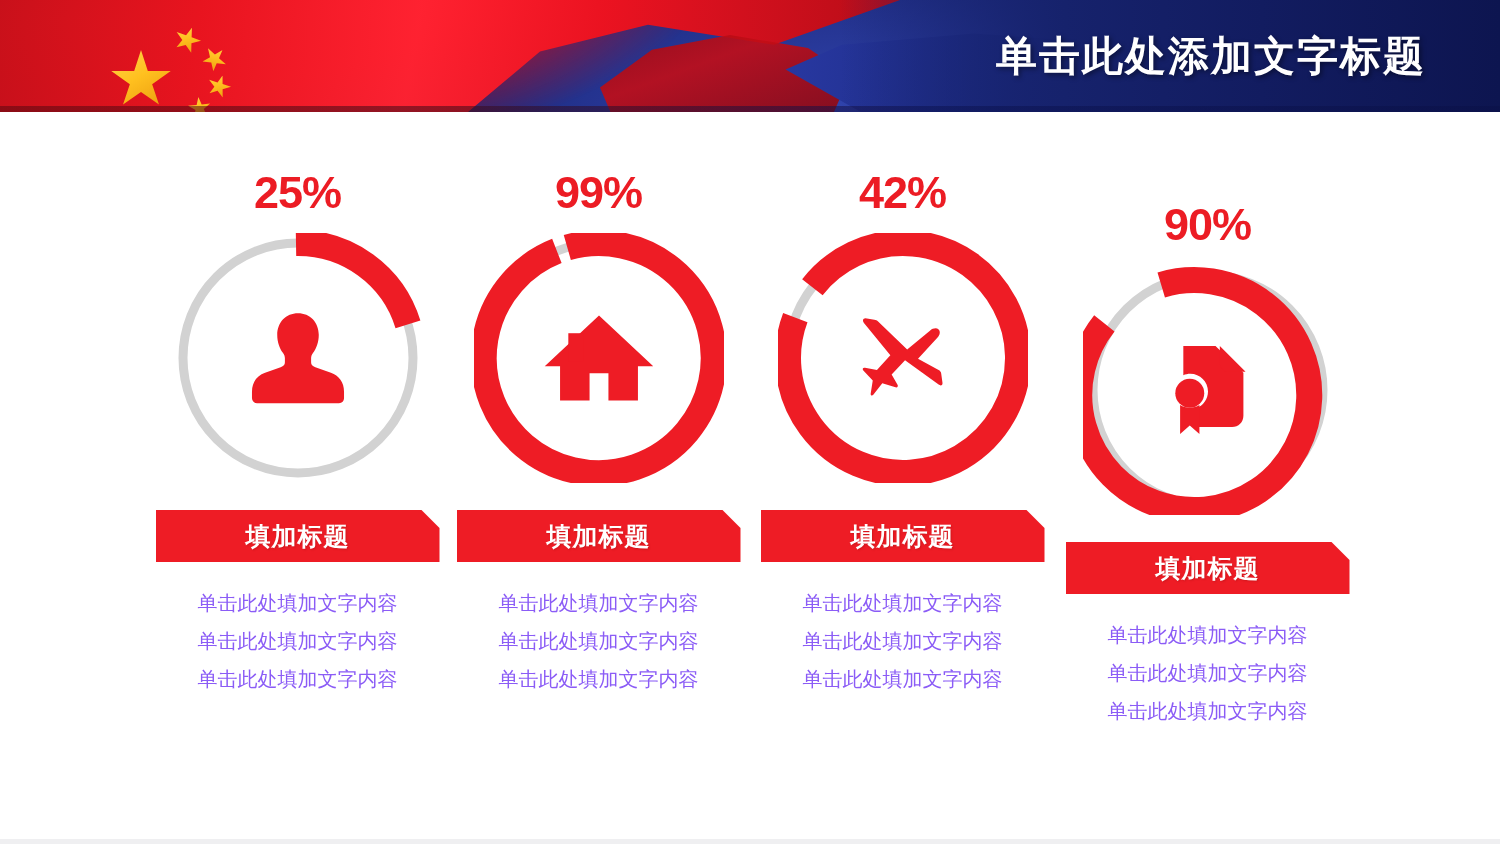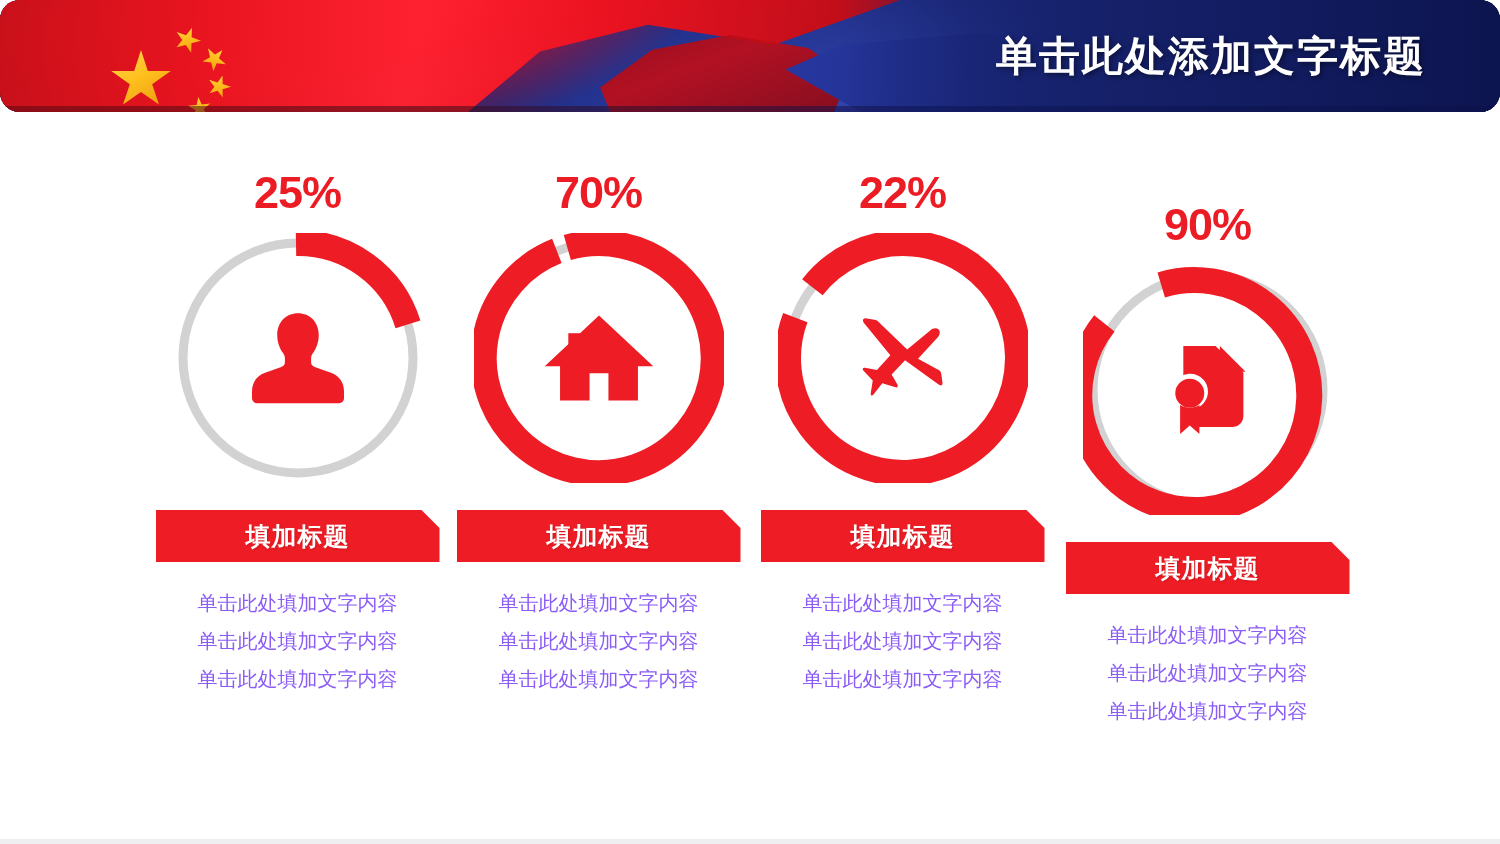--- a/index.html
+++ b/index.html
@@ -11,21 +11,20 @@
     overflow:hidden;
     position:relative;
   }
   .slide{position:relative;width:1500px;height:844px;background:#fff;overflow:hidden;}
 
   
   .header{
     position:absolute;left:0;top:0;width:1500px;height:112px;
     background:#121d61;
     overflow:hidden;
-    border-radius:20px;
   }
   
   .hdr-blue{
     position:absolute;inset:0;
     background:
       radial-gradient(ellipse 700px 320px at 56% 120%, #3347b4 0%, #24338f 38%, #141f68 72%, #0d1551 100%),
       linear-gradient(90deg,#101a5c 0%,#1b2a86 42%,#24348f 62%,#16216d 86%,#0e1757 100%);
   }
   
   .hdr-red{
@@ -234,21 +233,21 @@
       </div>
 
       <div class="lines">
         <div class="line">单击此处填加文字内容</div>
         <div class="line">单击此处填加文字内容</div>
         <div class="line">单击此处填加文字内容</div>
       </div>
     </div>
 
     <div class="card card-1">
-      <div class="pct">70%</div>
+      <div class="pct">99%</div>
 
       <div class="ring-wrap">
         <svg viewBox="0 0 250 250" aria-hidden="true">
           <circle cx="125" cy="125" r="115" fill="none" stroke="#d2d2d2" stroke-width="9"></circle>
 
           <path d="M 125 10 A 115 115 0 1 1 114.0 10.5" transform="rotate(-16 125 125)" fill="none" stroke="#ee1c25" stroke-width="26"></path>
         </svg>
         <div class="ring-icon">
           <svg viewBox="0 0 100 100">
             <path fill="#ee1c25" d="M50 14 L96 57 H83 v29 H58 V63 H42 v23 H17 V57 H4 Z"></path>
@@ -262,21 +261,21 @@
       </div>
 
       <div class="lines">
         <div class="line">单击此处填加文字内容</div>
         <div class="line">单击此处填加文字内容</div>
         <div class="line">单击此处填加文字内容</div>
       </div>
     </div>
 
     <div class="card card-2">
-      <div class="pct">22%</div>
+      <div class="pct">42%</div>
 
       <div class="ring-wrap">
         <svg viewBox="0 0 250 250" aria-hidden="true">
           <circle cx="125" cy="125" r="115" fill="none" stroke="#d2d2d2" stroke-width="9"></circle>
 
           <path d="M 125 10 A 115 115 0 1 1 90.5 15.3" transform="rotate(-52 125 125)" fill="none" stroke="#ee1c25" stroke-width="26"></path>
         </svg>
         <div class="ring-icon">
           <svg viewBox="0 0 110 110">
             <path fill="#ee1c25" d="M20 18c-2.5.3-3 2.3-1.4 4.3l24.6 30.1-12.5 13.9-11.1-2.1c-1.9-.4-2.8 1.1-1.6 2.4l8.8 9.4-1.9 12.1c-.3 1.9 1.3 2.6 2.4 1.2l8.4-10.8 12.3 3.8c1.7.5 2.8-.9 1.9-2.4l-5.5-9.6 12.5-13.2 31.3 22.7c2.1 1.5 3.9.6 3.6-1.8l-1.2-8.6c-.2-1.4-1.1-2.4-2.4-3.1L69 55.8l18-19.6c2.6-2.8 3-6 1.2-7.8-1.8-1.8-5.2-1.4-8.1 1.1L58.9 47.1 31.8 20.9c-1-1-2.1-1.5-3.5-1.6z"></path>

